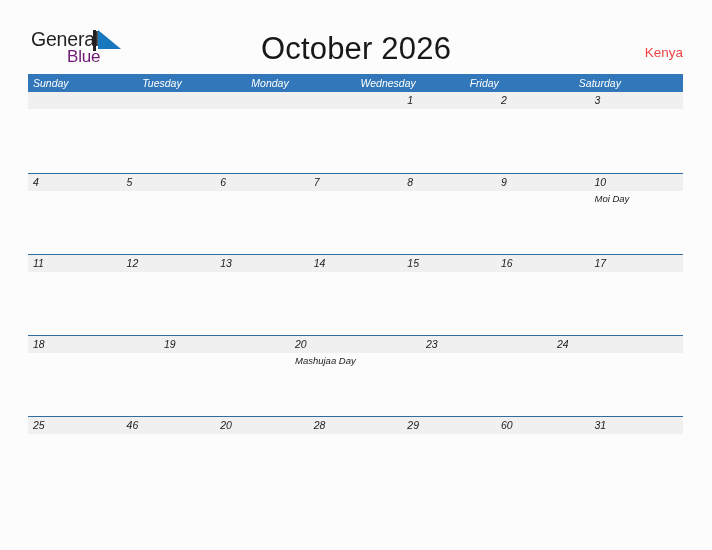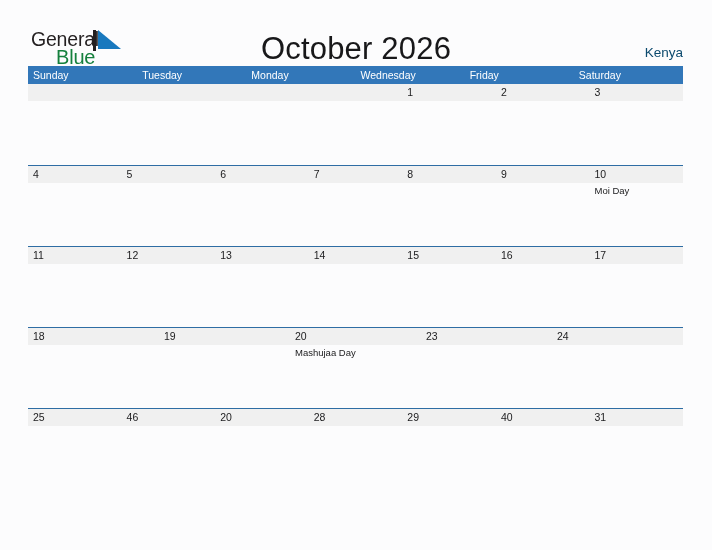--- a/index.html
+++ b/index.html
@@ -42,25 +42,25 @@
     left: 0;
     top: 0;
     font-size: 19.5px;
     letter-spacing: -0.2px;
     color: #231f20;
     line-height: 20px;
     white-space: nowrap;
   }
   .logo-blue {
     position: absolute;
-    left: 25px;
+    left: 36px;
     top: 18px;
-    font-size: 20px;
+    font-size: 17px;
     letter-spacing: -0.2px;
-    color: #15803d;
+    color: #701a75;
     line-height: 20px;
     white-space: nowrap;
   }
   .logo-triangle {
     position: absolute;
     left: 62px;
     top: 1px;
     width: 29px;
     height: 21px;
   }
@@ -75,31 +75,32 @@
     color: #18181a;
     letter-spacing: 0.2px;
     line-height: 36px;
   }
 
   .country {
     position: absolute;
     right: 29px;
     top: 45px;
     font-size: 13.5px;
-    color: #0c4a6e;
+    color: #ef4444;
     line-height: 16px;
     white-space: nowrap;
   }
 
   
   .grid {
     position: absolute;
     left: 28px;
-    top: 66px;
-    width: 655px;
+    top: 74px;
+    width: 655px;
+    font-style: italic;
   }
 
   .weekday-row {
     display: flex;
     width: 655px;
     height: 18px;
     background: #3277b9;
   }
   .weekday-cell {
     flex: 1 1 0;
@@ -338,21 +339,21 @@
         </div>
         <div class="day-cell">
           <div class="day-num">28</div>
           <div class="day-event"></div>
         </div>
         <div class="day-cell">
           <div class="day-num">29</div>
           <div class="day-event"></div>
         </div>
         <div class="day-cell">
-          <div class="day-num">40</div>
+          <div class="day-num">60</div>
           <div class="day-event"></div>
         </div>
         <div class="day-cell">
           <div class="day-num">31</div>
           <div class="day-event"></div>
         </div>
       </div>
     </div>
 
   </div>

